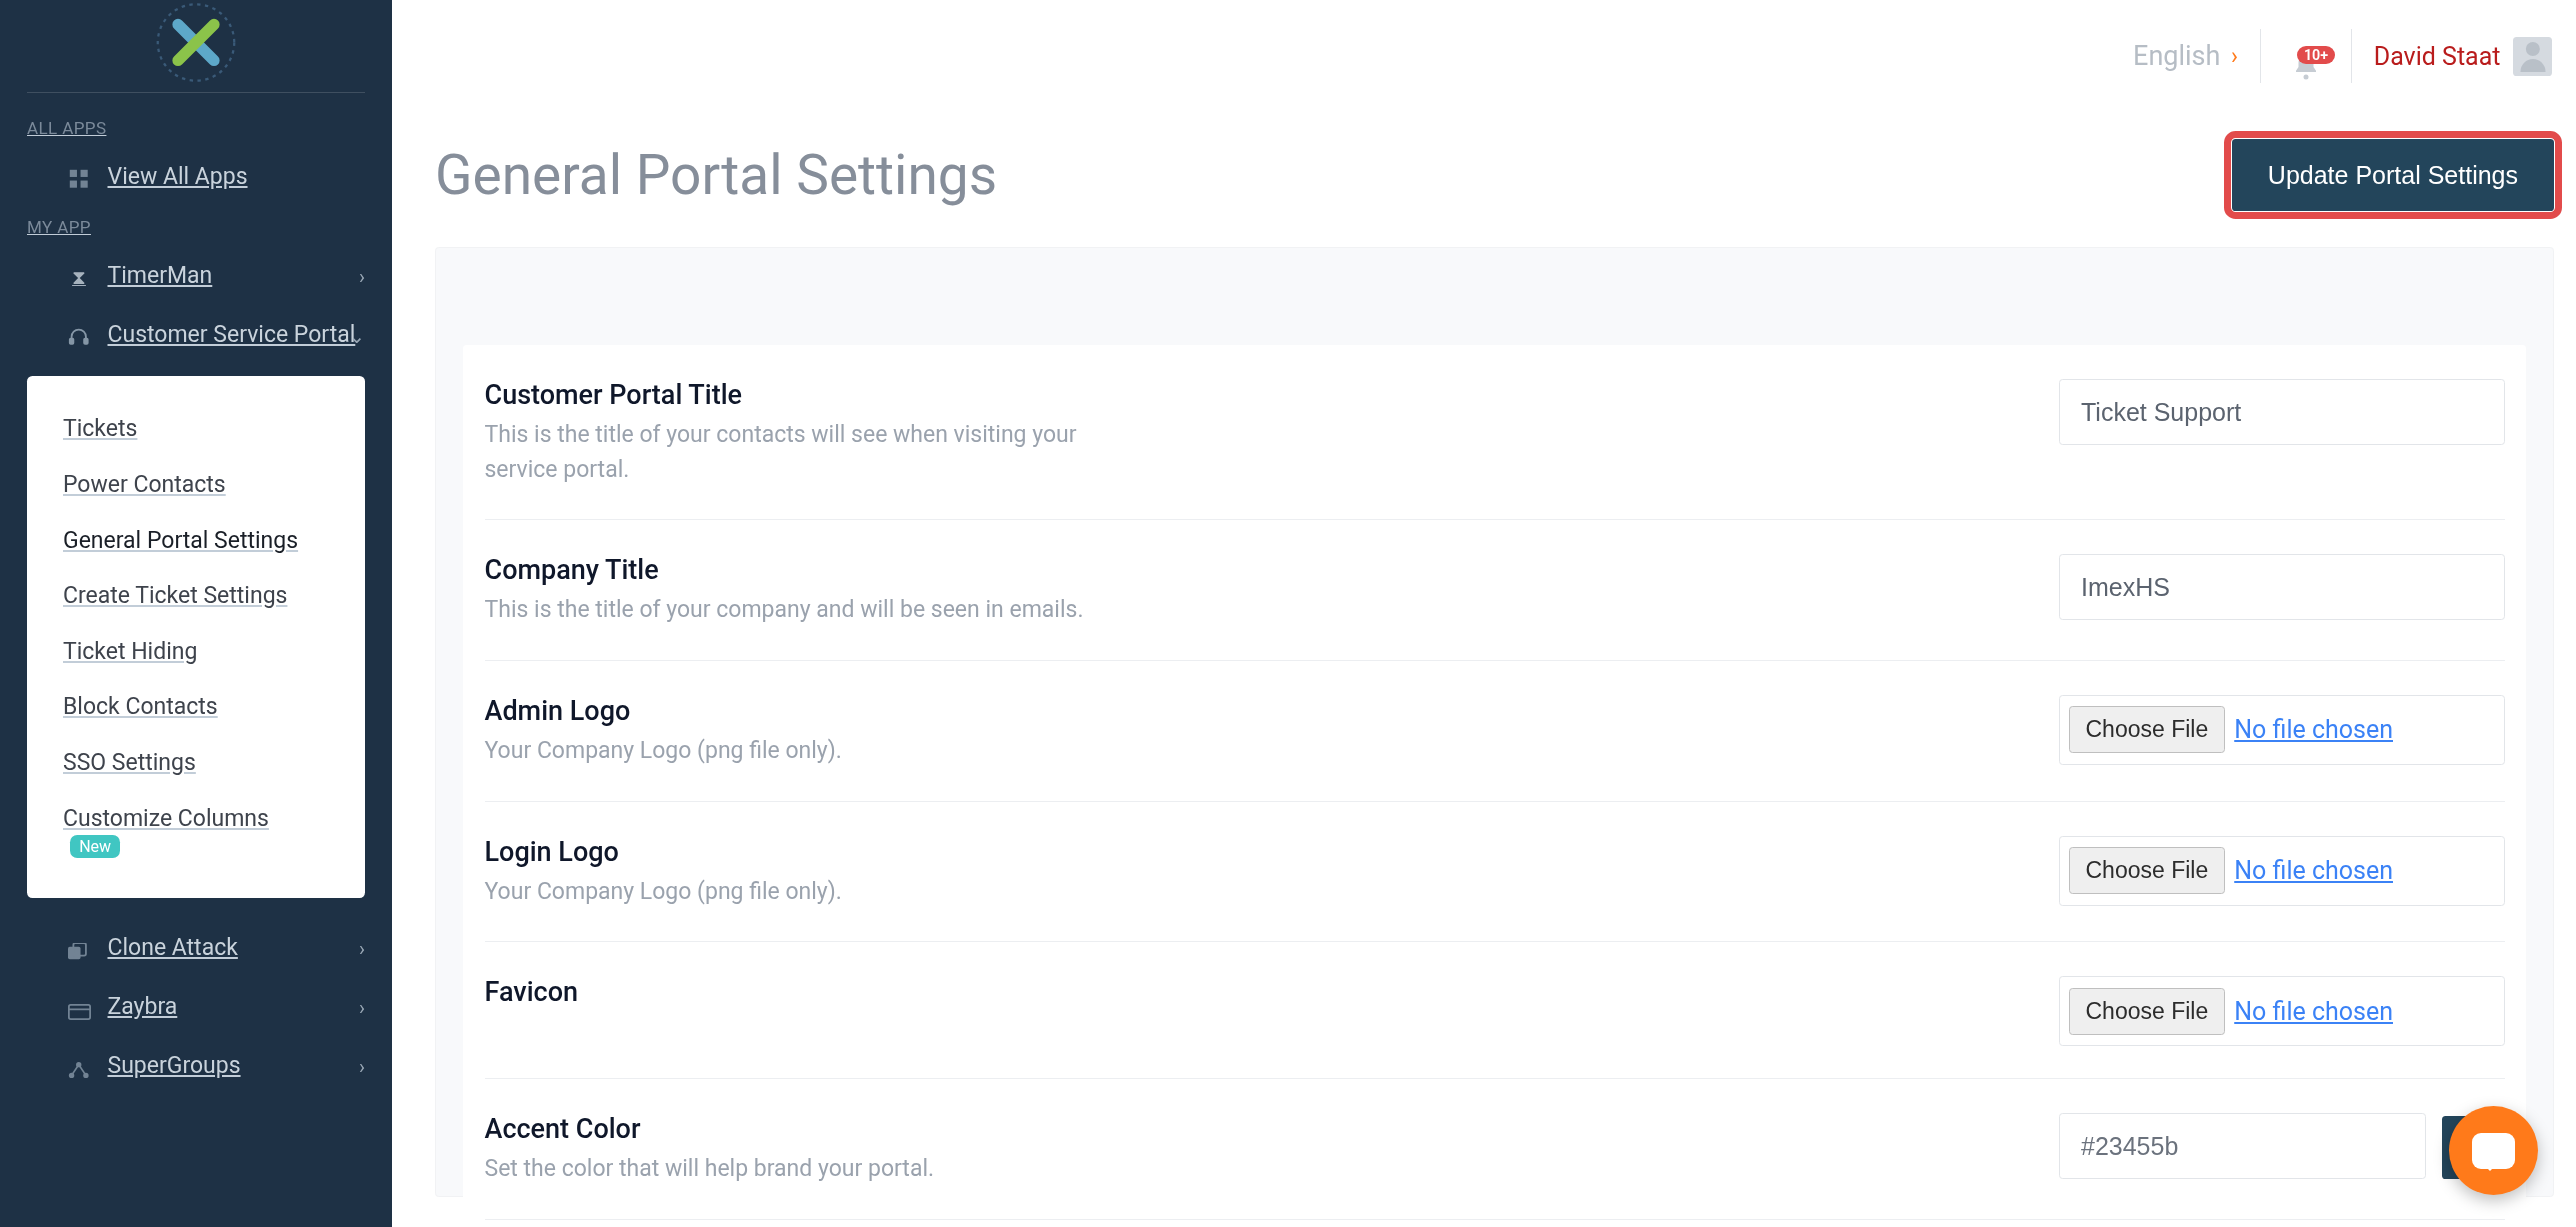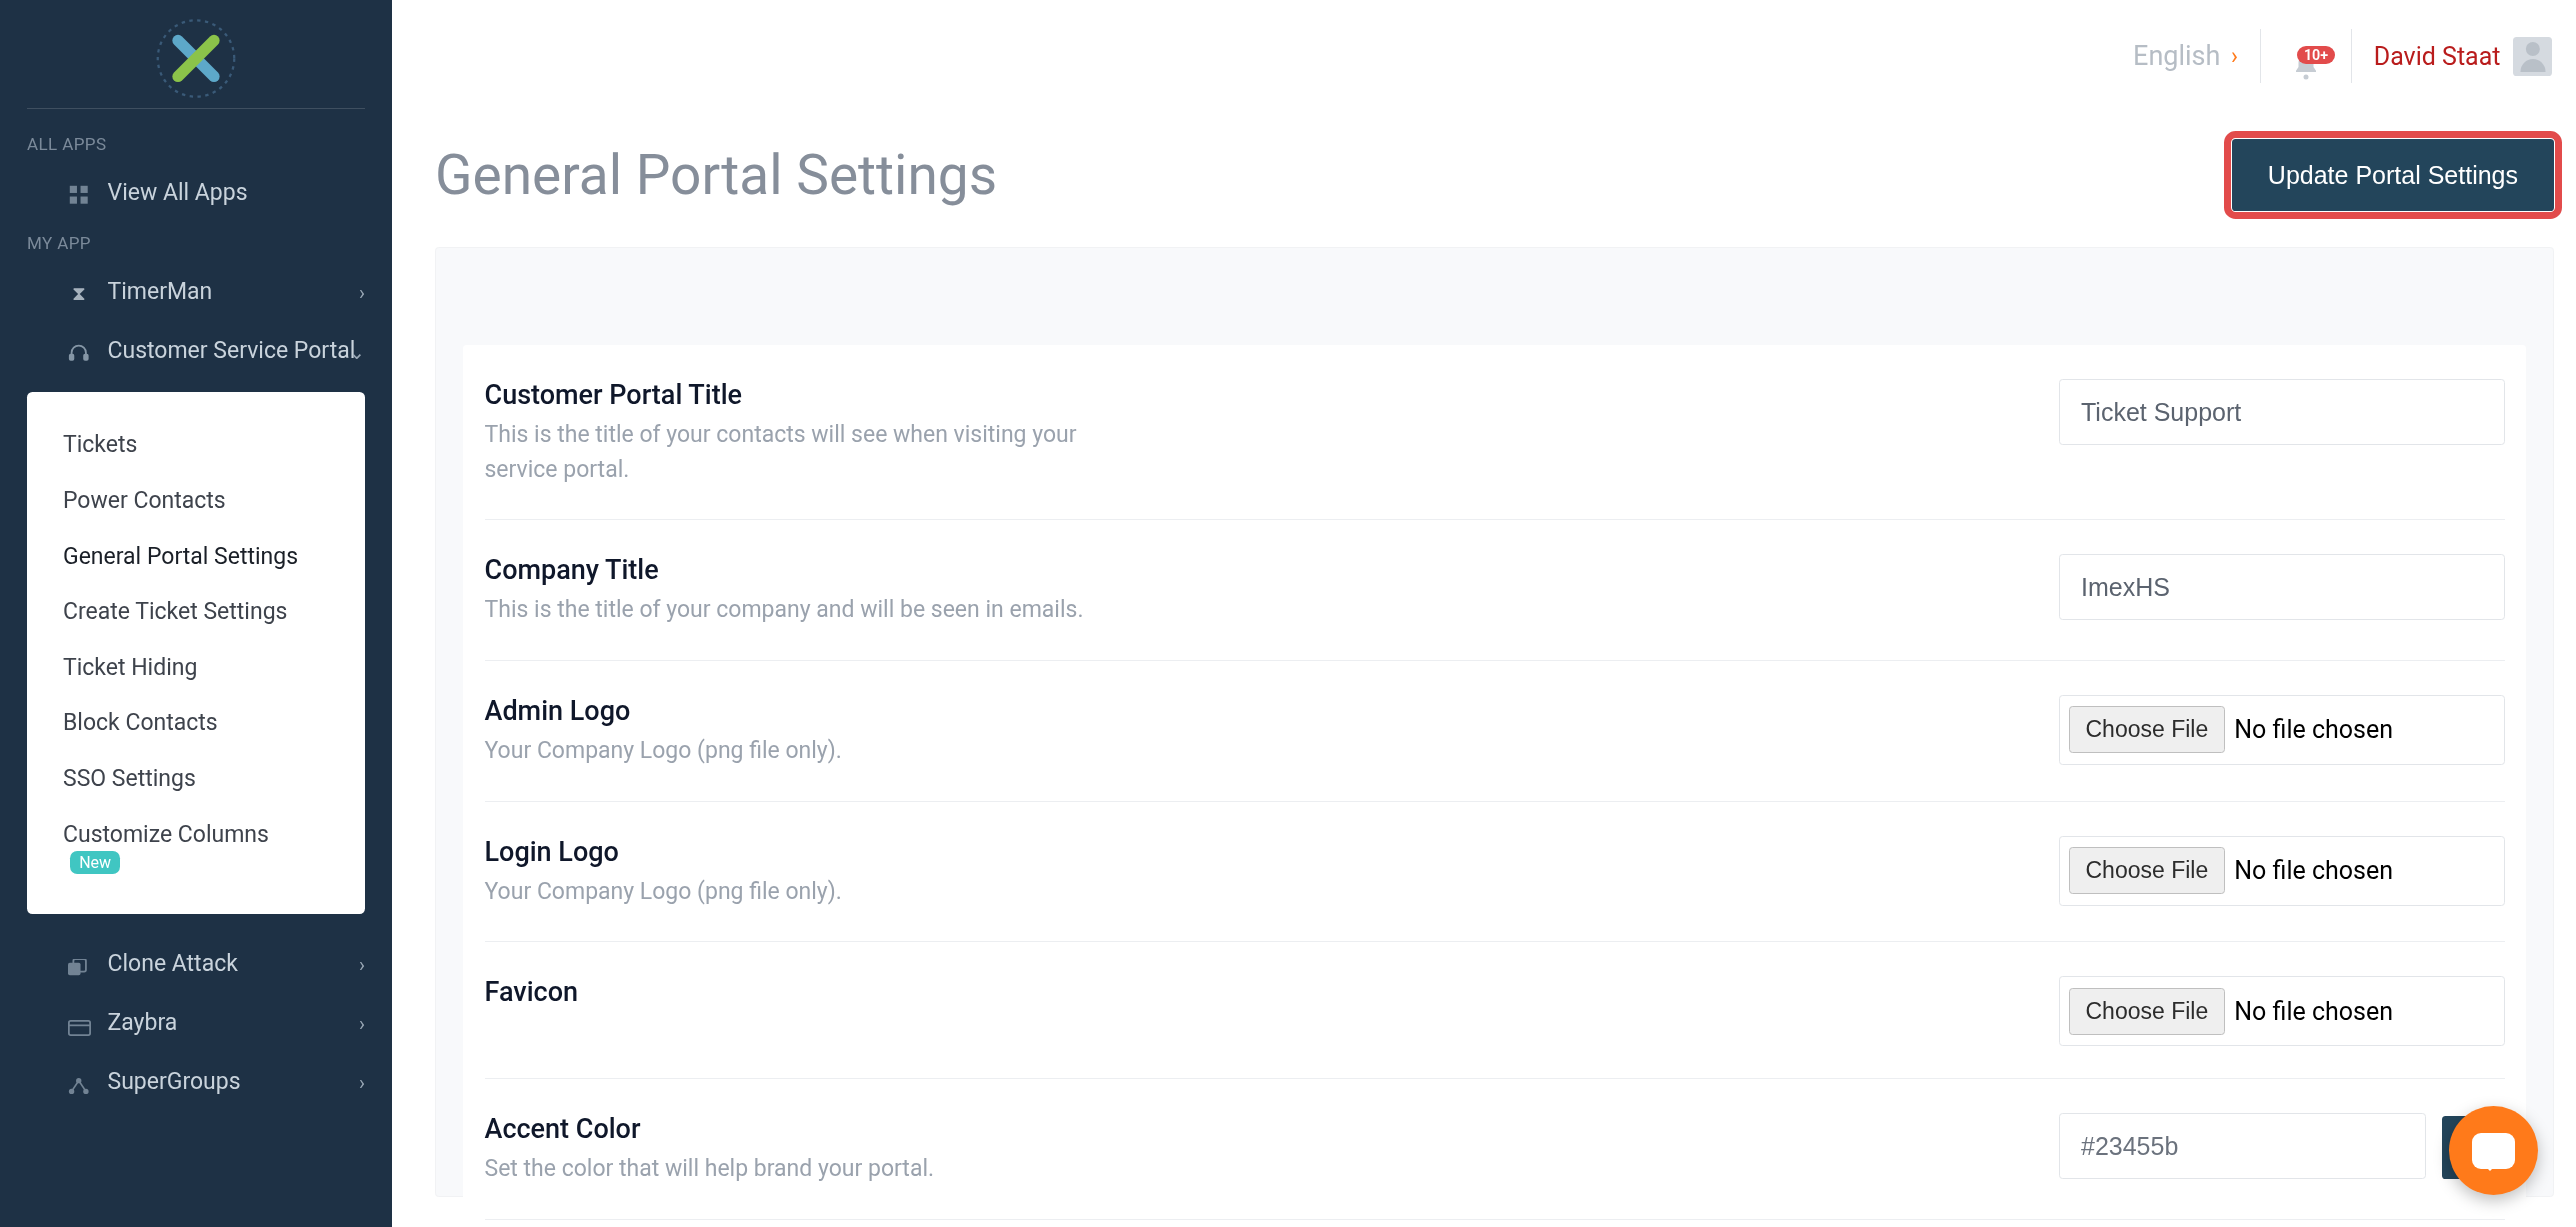--- a/index.html
+++ b/index.html
@@ -12,22 +12,23 @@
   overflow: hidden;
   transform-origin: top left;
 }
 .app { display: flex; width: 100%; height: 100%; }
 .sidebar {
   width: 392px;
   background: #1e3145;
   color: #c2cdd8;
   display: flex;
   flex-direction: column;
-  padding-top: 18px;
+  padding-top: 2px;
   flex-shrink: 0;
+  text-decoration: underline;
 }
 .logo-area { display: flex; justify-content: center; align-items: center; height: 81px; }
 .logo-x {
   width: 100%; height: 100%;
   position: relative;
 }
 .divider-sidebar { height: 0.9px; background: rgba(255,255,255,0.15); margin: 9px 27px 14.3px; }
 .section-label {
   font-size: 17px;
   color: #7b8a9a;
@@ -133,21 +134,21 @@
   padding:0 21.5px; font-size:25px; color:#5b636f; background:#fff;
 }
 .file-input-wrap {
   width:100%; height:70px; border:0.9px solid #e2e5e9; border-radius:3.6px;
   background:#fff; display:flex; align-items:center; padding:7.2px 9px; gap:9px;
 }
 .file-btn {
   background:#efefef; border:0.9px solid #bfbfbf; border-radius:3.6px;
   padding:9px 16px; font-size:23px; color:#2c2c2c; cursor:pointer;
 }
-.file-text { font-size:25px; color:#000000; }
+.file-text { font-size:25px; color:#3b82f6;text-decoration:underline; }
 .color-row-controls { display:flex; gap:16px; width:100%; align-items:flex-end;}
 .color-input {
   flex:1; height:66px; border:0.9px solid #e2e5e9; border-radius:3.6px;
   padding:0 21.5px; font-size:25px; color:#6b727d; background:#fff;
 }
 .color-swatch {
   width:63px; height:63px; background:#23455b; border-radius:3.6px;
 }
 .chat-fab {
   position:fixed; bottom:32px; right:38px;

